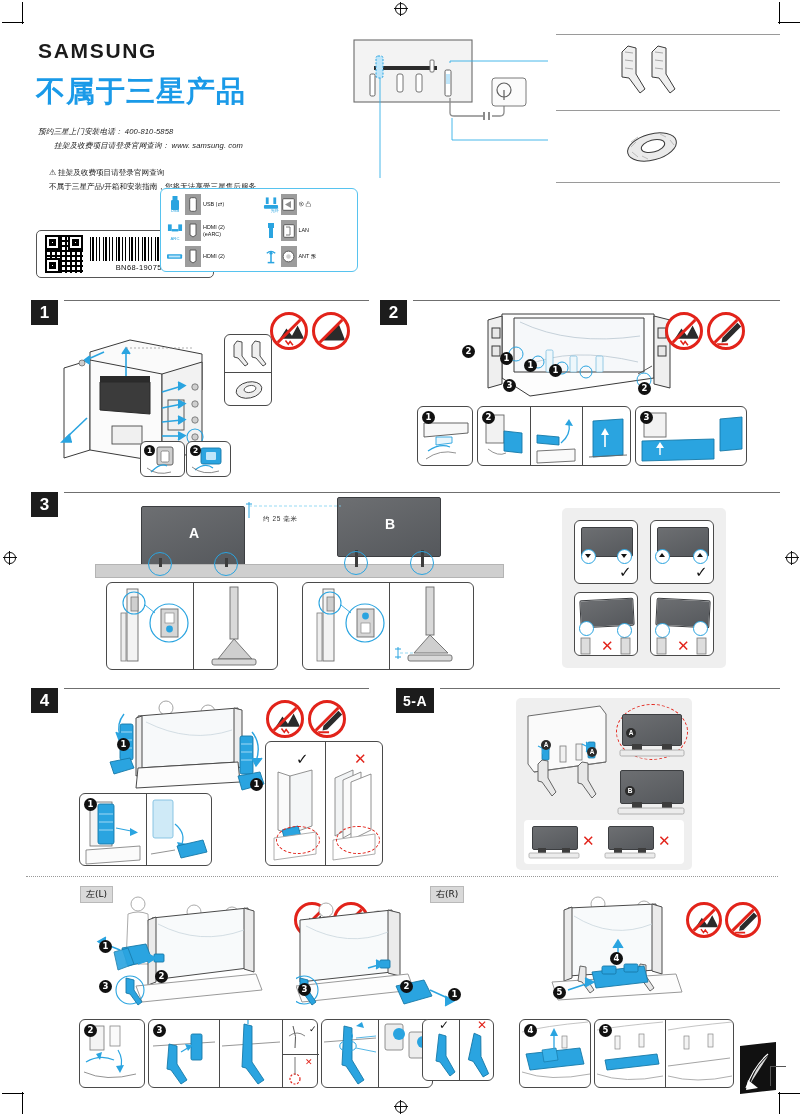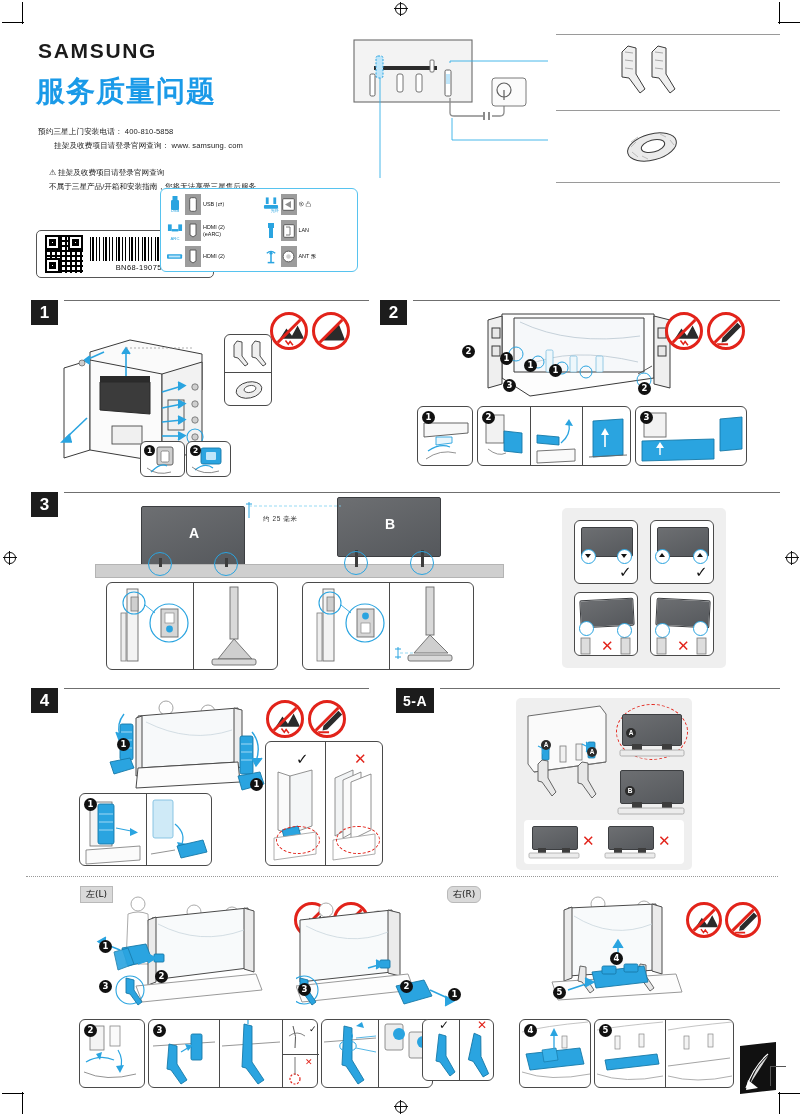--- a/index.html
+++ b/index.html
@@ -14,21 +14,21 @@
   .regmark:before,.regmark:after{content:"";position:absolute;background:#111;}
   .regmark:before{left:6px;top:0;width:1.4px;height:14px;}
   .regmark:after{top:6px;left:0;height:1.4px;width:14px;}
   .regring{position:absolute;left:1px;top:1px;width:10px;height:10px;border:1.6px solid #111;border-radius:50%;}
 
   
   .samsung-logo{font-family:"Liberation Sans",sans-serif;font-weight:bold;font-size:20px;
      letter-spacing:1.6px;color:#1b1b1b;transform:scaleX(1.05);transform-origin:left;}
   .main-title{font-family:"DejaVu Sans","Liberation Sans",sans-serif;font-weight:bold;
      font-size:29px;color:#1a9ae8;letter-spacing:1px;}
-  .sub-line{font-size:7.6px;color:#222;letter-spacing:.1px;line-height:1.55;}
+  .sub-line{font-size:7.6px;color:#222;letter-spacing:.1px;line-height:1.55;font-style:italic;}
   .warn-line{font-size:7.6px;color:#222;line-height:1.55;}
 
   
   .barcode-box{border:1px solid #555;border-radius:5px;background:#fff;
      display:flex;align-items:center;padding:5px 8px;box-sizing:border-box;}
   .qr{width:38px;height:38px;flex:0 0 38px;
       background:
         linear-gradient(90deg,#000 2px,transparent 2px) 0 0/5px 5px,
         linear-gradient(#000 2px,transparent 2px) 0 0/5px 5px,
         #fff;
@@ -113,21 +113,21 @@
   </div>
 <div class="regmark" style="left:3px;top:551px;">
     <div class="regring"></div>
   </div>
 <div class="regmark" style="right:3px;top:551px;">
     <div class="regring"></div>
   </div>
 
 <div class="abs samsung-logo" style="left:38px;top:40px;">SAMSUNG</div>
 
-<div class="abs main-title" style="left:36px;top:72px;">服务质量问题</div>
+<div class="abs main-title" style="left:36px;top:72px;">不属于三星产品</div>
 
 <div class="abs sub-line" style="left:38px;top:126px;">预约三星上门安装电话： 400-810-5858</div>
 <div class="abs sub-line" style="left:38px;top:140px;margin-left:16px;">挂架及收费项目请登录官网查询： www. samsung. com</div>
 
 <div class="abs warn-line" style="left:49px;top:167px;font-size:8px;">⚠</div>
 <div class="abs warn-line" style="left:58px;top:167px;">挂架及收费项目请登录官网查询</div>
 <div class="abs warn-line" style="left:49px;top:181px;">不属于三星产品/开箱和安装指南，您将无法享受三星售后服务</div>
 
 <div class="abs barcode-box" style="left:36px;top:230px;width:178px;height:48px;">
   <div class="qr">
@@ -833,21 +833,21 @@
     <div class="slash"></div>
 </div>
 <div class="abs prohib" style="left:333px;top:902px;width:36px;height:36px;">
   <svg class="art" viewBox="0 0 30 30" style="width:26px;height:26px;">
     <path d="M24 3 L28 7 L12 23 L7 24 L8 19 Z" fill="#2b2b2b"></path>
     <path d="M2 26 h12" stroke="#e2231a" stroke-width="2" fill="none"></path>
   </svg>
     <div class="slash"></div>
 </div>
 
-<div class="abs lr-tag" style="left:447px;top:886px;border-radius:6px;">右(R)</div>
+<div class="abs lr-tag" style="left:430px;top:886px;">右(R)</div>
 
 <svg class="abs" style="left:296px;top:890px;width:200px;height:124px;" viewBox="0 0 200 124">
   <g fill="#fff" stroke="#a2a2a2" stroke-width=".9">
     <circle cx="30" cy="20" r="7"></circle>
       <path d="M20 30 Q30 26 40 30 L42 76 L18 76 Z"></path>
     <circle cx="82" cy="28" r="7"></circle>
       <path d="M72 38 Q82 34 92 38 L94 82 L70 82 Z"></path>
   </g>
   <g fill="#fafafa" stroke="#4a4a4a" stroke-width="1">
     <path d="M4 30 L96 20 L96 82 L4 92 Z" fill="#f8fafb"></path>

